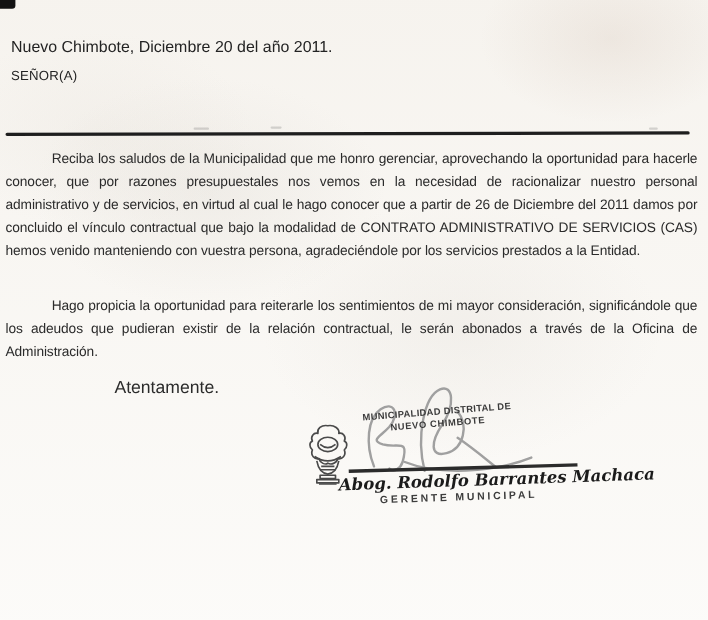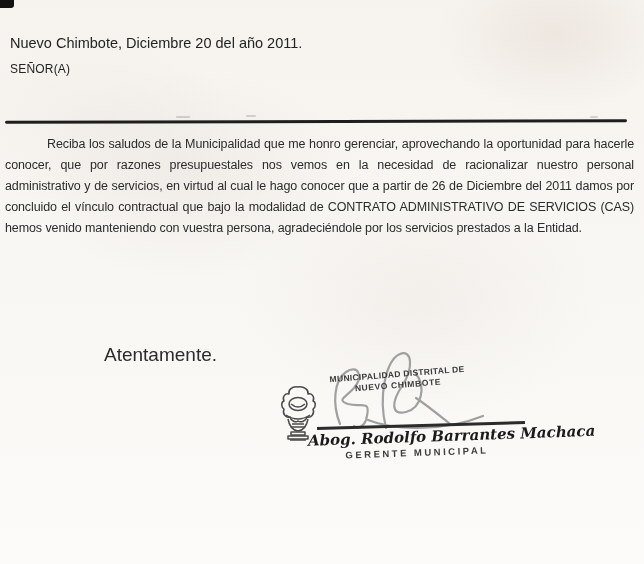--- a/index.html
+++ b/index.html
@@ -27,21 +27,21 @@
   .s1{left:176px;top:116px;width:14px;}
   .s2{left:246px;top:115px;width:10px;}
   .s3{left:590px;top:116px;width:8px;}
   .body-par{
     left:5px;width:629px;
     font-size:12.5px;line-height:21px;letter-spacing:-0.1px;
     text-align:justify;text-indent:42px;color:#2b2b2b;margin:0;
   }
   .par1{top:134px;}
   .par2{top:268px;}
-  .closing{left:104px;top:344px;font-size:19px;color:#2b2b2b;white-space:nowrap;}
+  .closing{left:104px;top:344px;font-size:16px;color:#2b2b2b;white-space:nowrap;}
   
   .seal{left:278px;top:384px;}
   .stamp-org{left:305px;top:369px;width:185px;text-align:center;transform:rotate(-4.5deg);color:#3a3a3a;}
   .stamp-org .l1{font-size:8.5px;font-weight:700;letter-spacing:.3px;white-space:nowrap;}
   .stamp-org .l2{font-size:8.5px;font-weight:700;letter-spacing:.6px;margin-top:1px;white-space:nowrap;}
   .signature{left:298px;top:346px;}
   .stamp-rule{left:317px;top:424px;width:208px;height:2.5px;background:#2b2b2b;transform:rotate(-1.6deg);}
   .signatory-name{
     left:308px;top:428px;width:218px;text-align:center;
     font-family:"DejaVu Serif",serif;font-style:italic;font-weight:bold;
@@ -63,20 +63,21 @@
 
   <div class="abs salutation">SEÑOR(A)</div>
 
   <div class="abs redaction-line"></div>
   <div class="abs smudge s1"></div>
   <div class="abs smudge s2"></div>
   <div class="abs smudge s3"></div>
 
   <p class="abs body-par par1">Reciba  los saludos de la Municipalidad que me honro gerenciar, aprovechando la oportunidad para hacerle conocer, que por razones presupuestales nos vemos en la necesidad de racionalizar nuestro personal administrativo y de servicios, en virtud al cual le hago conocer que a partir de 26 de Diciembre del 2011 damos por concluido el vínculo contractual que bajo la modalidad de CONTRATO ADMINISTRATIVO DE SERVICIOS (CAS) hemos venido manteniendo con vuestra persona, agradeciéndole por los servicios prestados a la Entidad.</p>
 
+  <p class="abs body-par par2">Hago propicia la oportunidad para reiterarle los sentimientos de mi mayor consideración, significándole que los adeudos que pudieran existir de la relación contractual, le serán abonados a través de la Oficina de Administración.</p>
 
   <div class="abs closing">Atentamente.</div>
 
   <div>
 
     <svg class="abs signature" width="215" height="100" viewBox="0 0 215 100">
       <g fill="none" stroke="#a0a0a0" stroke-width="2.2" stroke-linecap="round">
         <path d="M42 78 C34 58 36 34 48 26 C60 18 66 30 56 42 C48 51 38 54 50 58 C64 62 74 52 68 74 C66 80 60 84 56 80"></path>
         <path d="M88 82 C80 50 88 14 102 8 C114 3 116 22 104 40 C94 55 92 70 108 66 C124 62 128 40 118 28"></path>
         <path d="M70 74 C100 86 150 84 185 70"></path>

